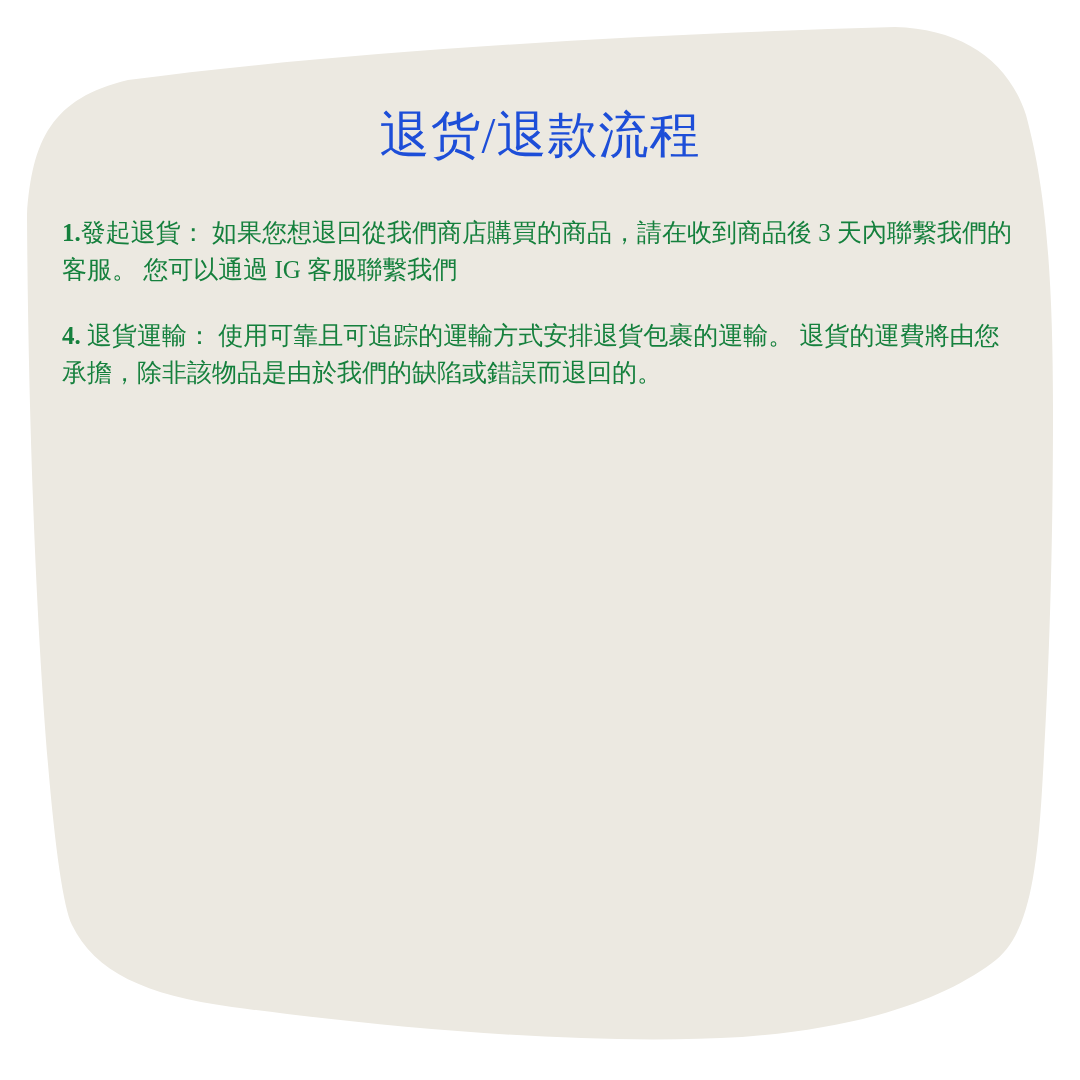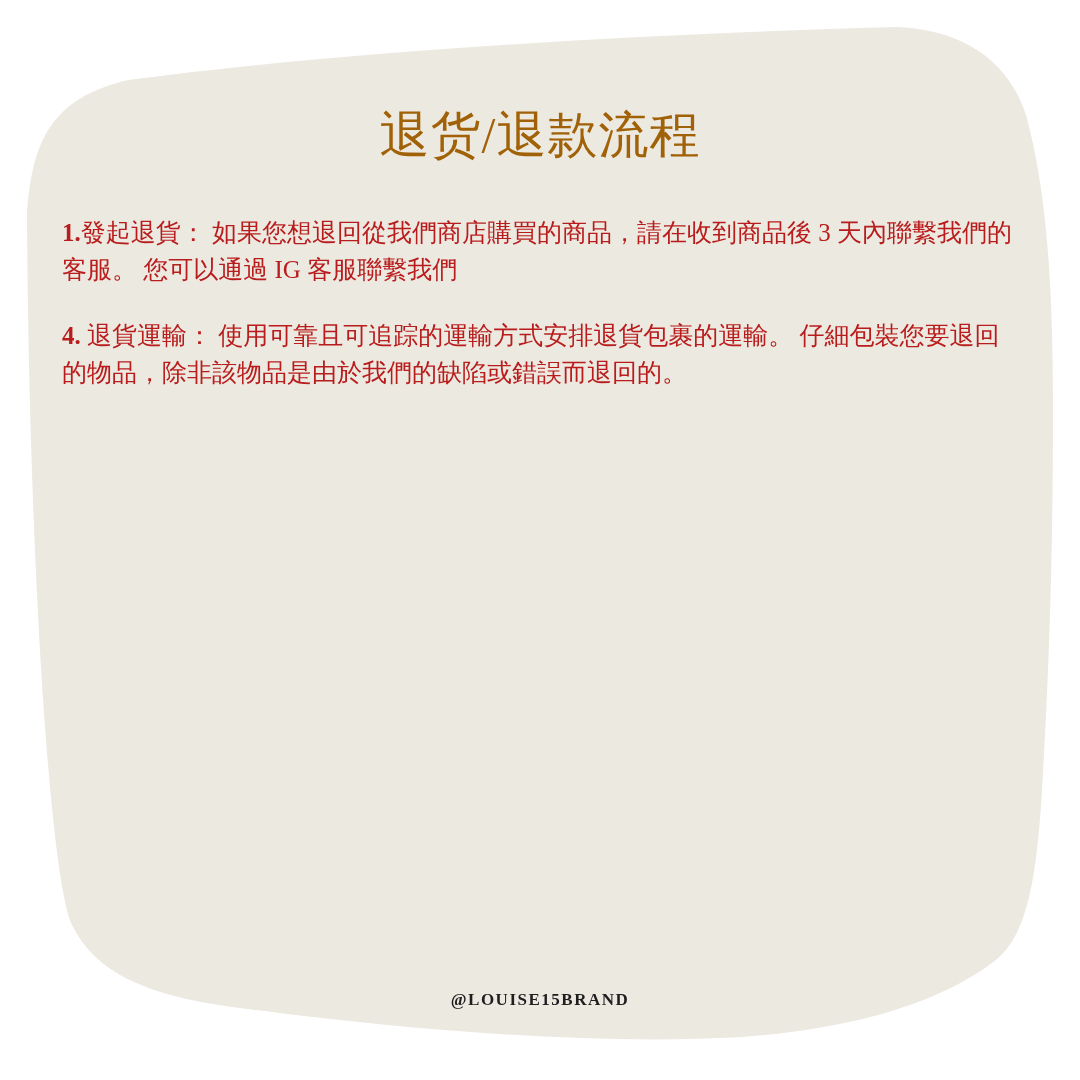--- a/index.html
+++ b/index.html
@@ -30,28 +30,28 @@
     position: absolute;
     top: 104px;
     left: 0;
     width: 1080px;
     margin: 0;
     text-align: center;
     font-size: 50px;
     font-weight: 500;
     line-height: 62px;
     letter-spacing: 1px;
-    color: #a16207;
+    color: #1d4ed8;
   }
   .content {
     position: absolute;
     top: 214px;
     left: 62px;
     width: 956px;
-    color: #b91c1c;
+    color: #15803d;
     font-size: 25px;
     line-height: 37px;
     text-align: left;
   }
   .para {
     margin: 0 0 29px 0;
   }
   .num {
     font-weight: 700;
   }
@@ -84,18 +84,17 @@
          C 585,1046 390,1028 232,1007
          C 145,995 95,972 72,925
          C 50,880 29,560 27,215
          Z"></path>
   </svg>
 
   <h1 class="title">退货/退款流程</h1>
 
   <div class="content">
     <p class="para"><span class="num">1.</span><span>發起退貨： 如果您想退回從我們商店購買的商品，請在收到商品後 3 天內聯繫我們的客服。 您可以通過 IG 客服聯繫我們</span></p>
-    <p class="para"><span class="num">4.</span><span> 退貨運輸： 使用可靠且可追踪的運輸方式安排退貨包裹的運輸。 仔細包裝您要退回的物品，除非該物品是由於我們的缺陷或錯誤而退回的。</span></p>
+    <p class="para"><span class="num">4.</span><span> 退貨運輸： 使用可靠且可追踪的運輸方式安排退貨包裹的運輸。 退貨的運費將由您承擔，除非該物品是由於我們的缺陷或錯誤而退回的。</span></p>
   </div>
 
-  <div class="footer">@LOUISE15BRAND</div>
 
 </div>
 
 </body></html>

